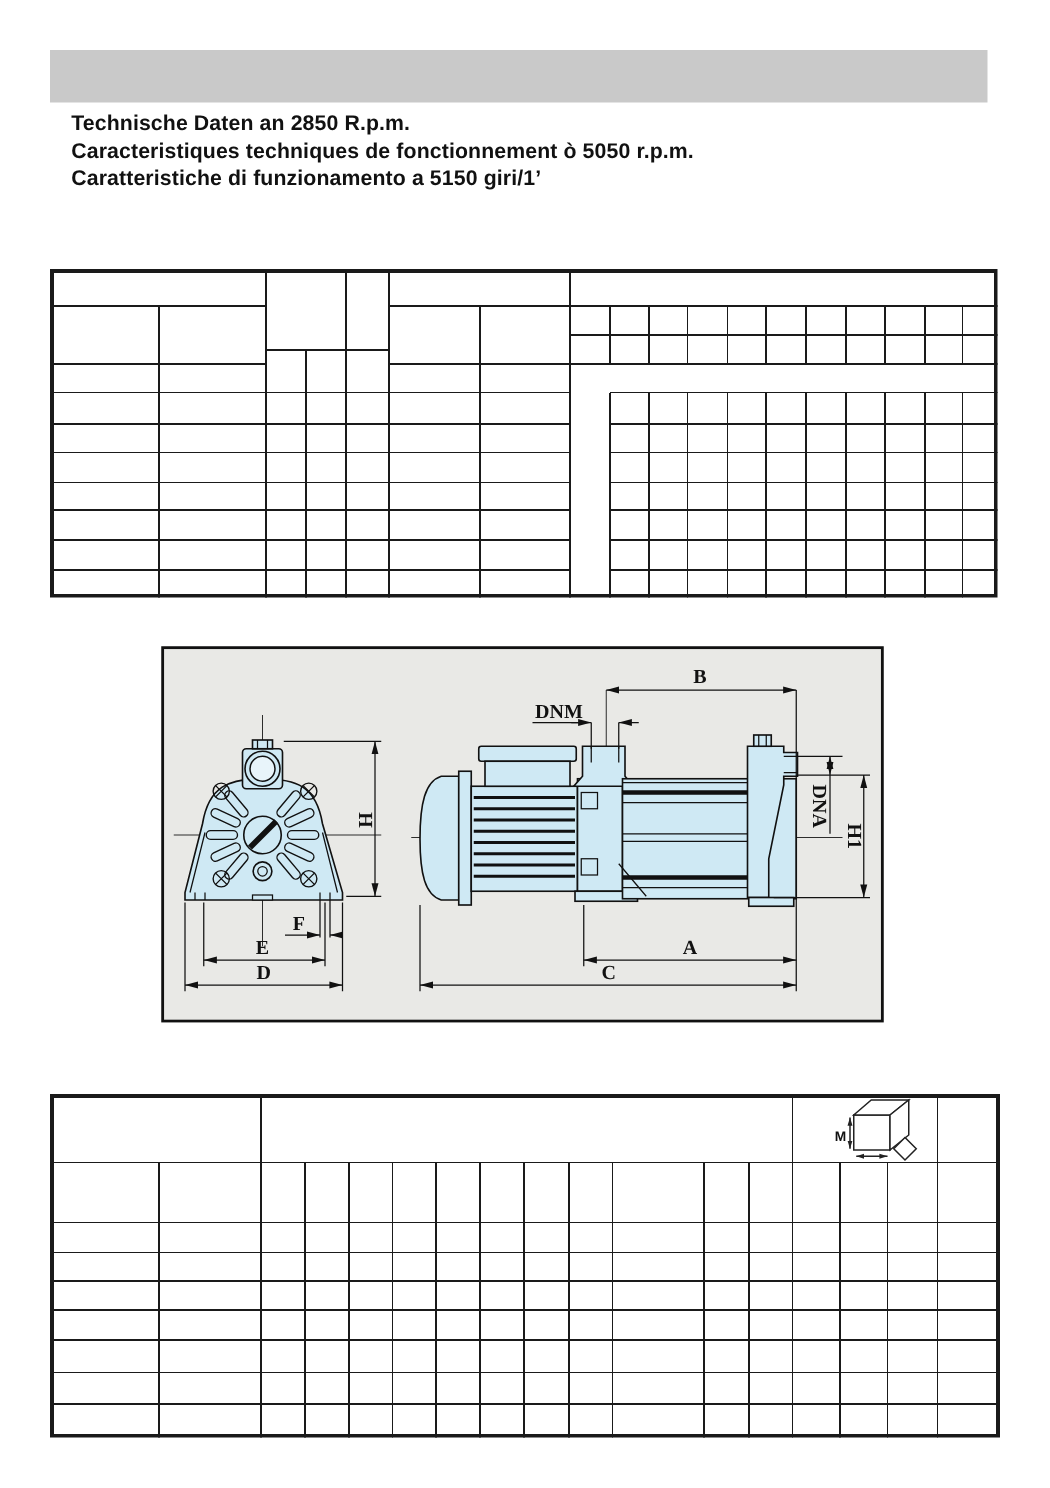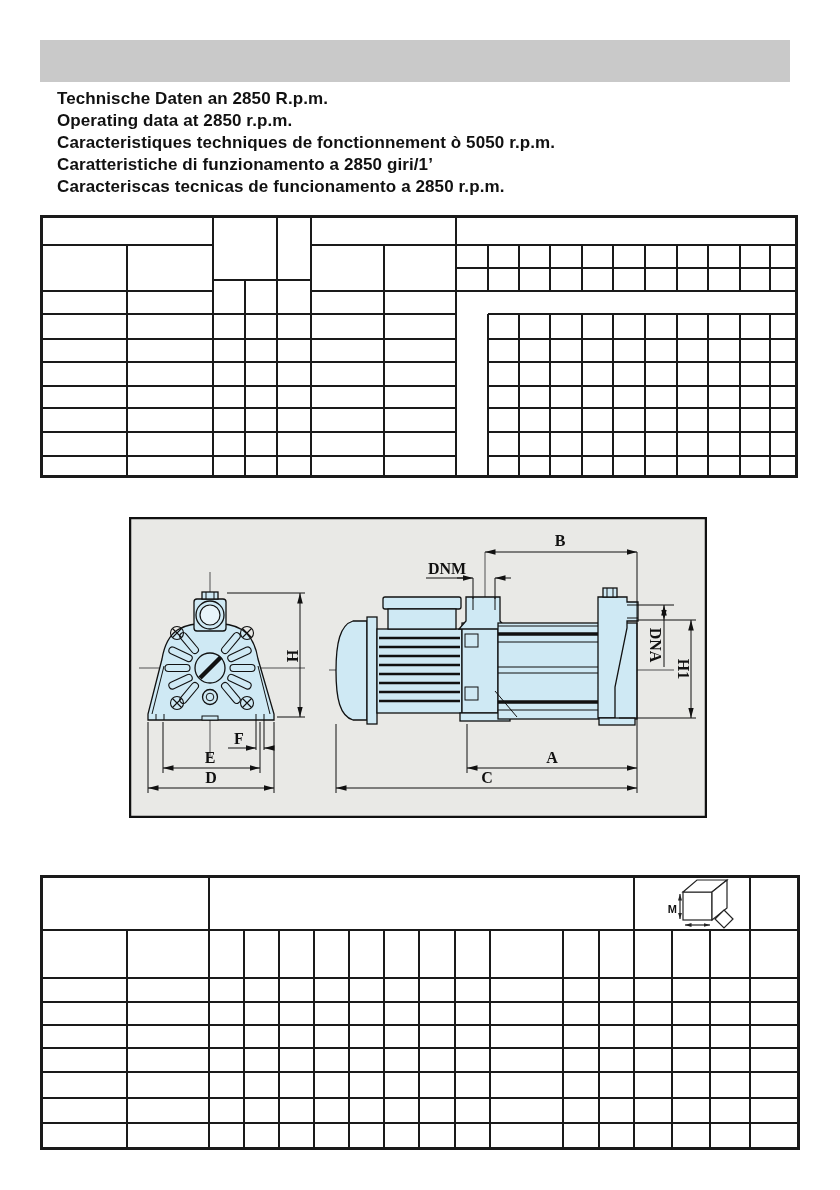--- a/index.html
+++ b/index.html
@@ -20,24 +20,22 @@
 </style>
 </head>
 <body>
 
 <div class="page" style="background: rgb(255, 255, 255);">
 
   <div class="graybar" style="background: rgb(201, 201, 201);"></div>
 
   <div class="titles">
     <div>Technische Daten an 2850 R.p.m.</div>
-    <div>Operating data at 2850 r.p.m.</div>
     <div>Caracteristiques techniques de fonctionnement ò 5050 r.p.m.</div>
-    <div>Caratteristiche di funzionamento a 2850 giri/1’</div>
-    <div>Caracteriscas tecnicas de funcionamento a 2850 r.p.m.</div>
+    <div>Caratteristiche di funzionamento a 5150 giri/1’</div>
   </div>
 
   <svg class="tbl t1" width="758" height="263" viewBox="0 0 758 263">
     <g stroke="#1a1a1a" fill="none" shape-rendering="crispEdges">
       <rect x="1.5" y="1.5" width="755" height="260" stroke-width="3"></rect>
       <path stroke-width="1.3" d="
         M173,0V263 M237,0V263 M271,0V263 M416,0V263
         M87,30V263 M344,30V263
         M205,65V263
         M448,30V76 M448,99V263

